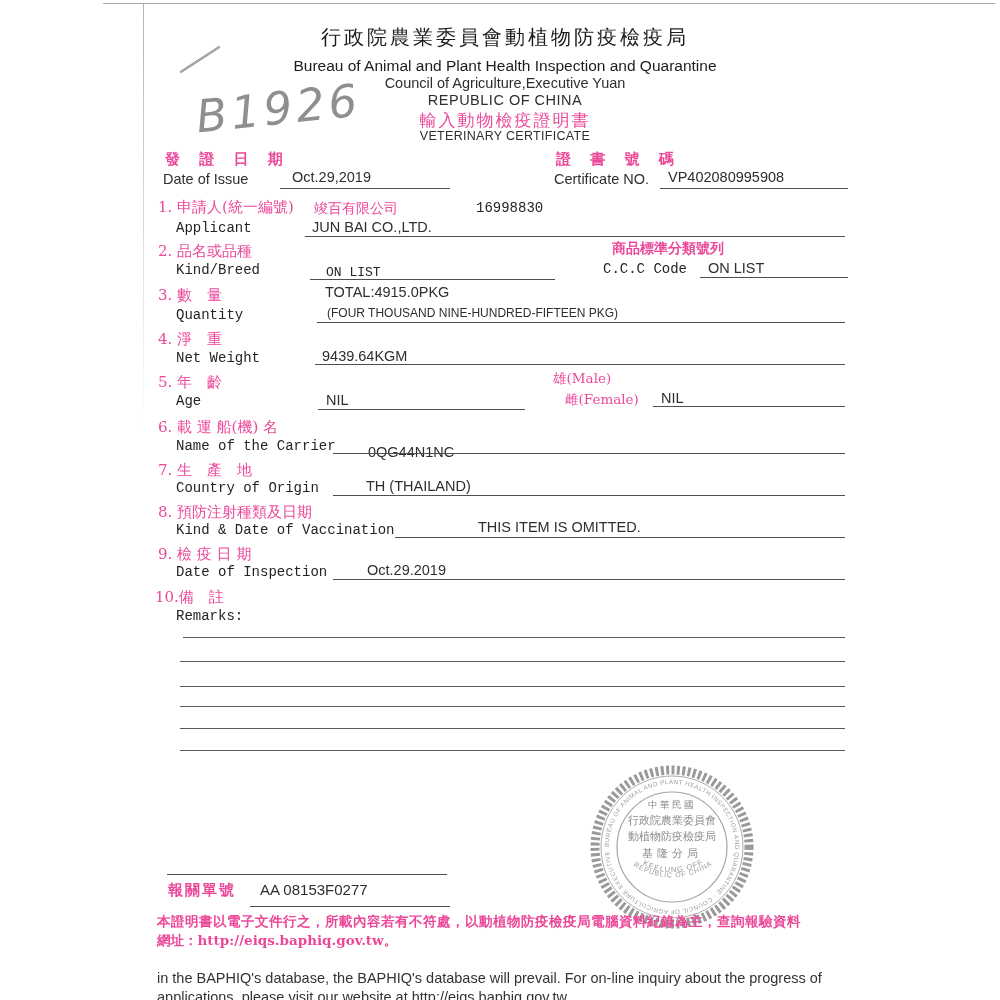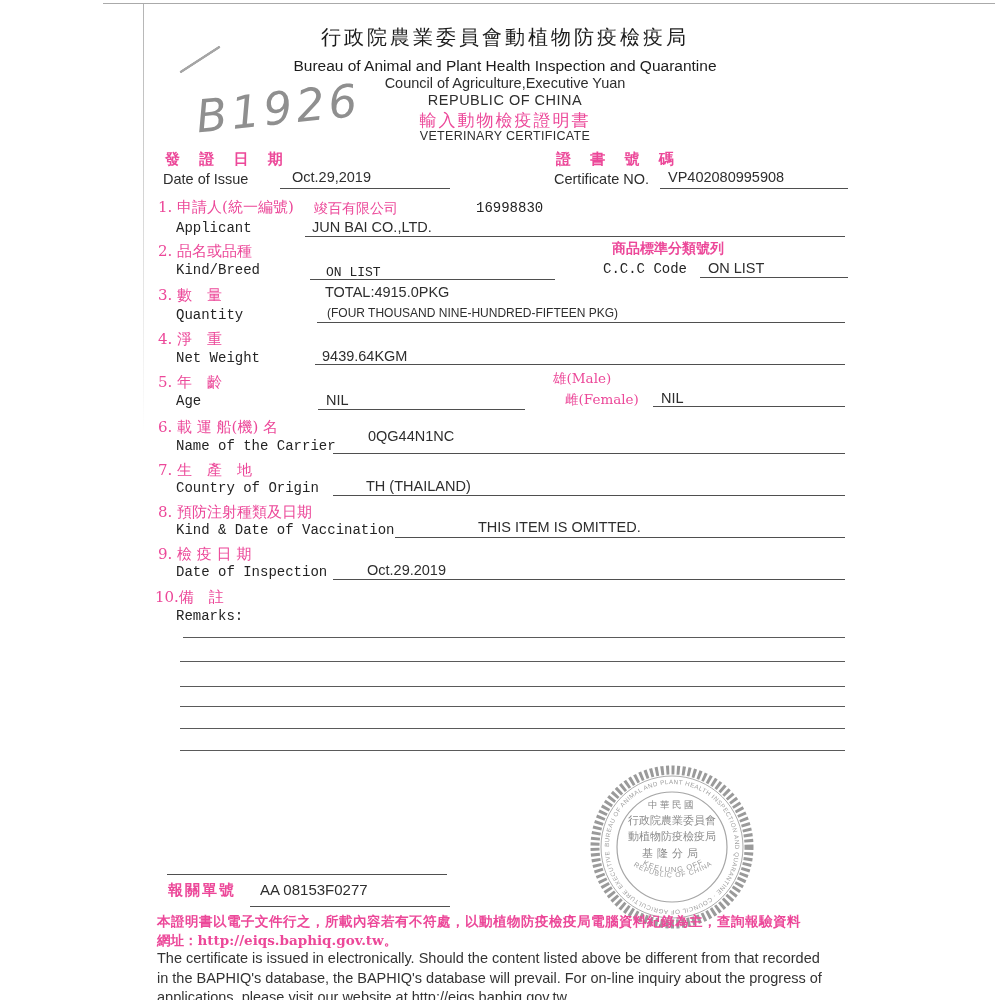--- a/index.html
+++ b/index.html
@@ -76,21 +76,21 @@
   <div class="abs zh" style="left:553px;top:370px;font-size:13.5px;">雄(Male)</div>
   <div class="abs mono" style="left:176px;top:393px;font-size:14px;">Age</div>
   <div class="abs sans" style="left:326px;top:392px;font-size:14.5px;">NIL</div>
   <div class="abs zh" style="left:553px;top:391px;font-size:13.5px;margin-left:12px;">雌(Female)</div>
   <div class="abs sans" style="left:661px;top:390px;font-size:14.5px;">NIL</div>
   <div class="abs ul" style="left:318px;top:409px;width:207px;"></div>
   <div class="abs ul" style="left:653px;top:406px;width:192px;"></div>
 
   <div class="abs zh" style="left:158px;top:418px;font-size:15px;">6. 載 運 船(機) 名</div>
   <div class="abs mono" style="left:176px;top:438px;font-size:14px;">Name of the Carrier</div>
-  <div class="abs sans" style="left:368px;top:428px;font-size:14.5px;">0QG44N1NC</div>
+  <div class="abs sans" style="left:368px;top:444px;font-size:14.5px;">0QG44N1NC</div>
   <div class="abs ul" style="left:333px;top:453px;width:512px;"></div>
 
   <div class="abs zh" style="left:158px;top:461px;font-size:15px;">7. 生　產　地</div>
   <div class="abs mono" style="left:176px;top:480px;font-size:14px;">Country of Origin</div>
   <div class="abs sans" style="left:366px;top:478px;font-size:14.5px;">TH (THAILAND)</div>
   <div class="abs ul" style="left:333px;top:495px;width:512px;"></div>
 
   <div class="abs zh" style="left:158px;top:503px;font-size:15px;">8. 預防注射種類及日期</div>
   <div class="abs mono" style="left:176px;top:522px;font-size:14px;">Kind &amp; Date of Vaccination</div>
   <div class="abs sans" style="left:478px;top:519px;font-size:14.5px;">THIS ITEM IS OMITTED.</div>
@@ -138,17 +138,16 @@
     </text>
   </svg>
 
   <div class="abs ul" style="left:167px;top:874px;width:280px;"></div>
   <div class="abs zh" style="left:168px;top:881px;font-size:15px;font-weight:600;letter-spacing:2px;">報關單號</div>
   <div class="abs sans" style="left:260px;top:881px;font-size:15px;">AA 08153F0277</div>
   <div class="abs ul" style="left:250px;top:906px;width:200px;"></div>
 
   <div class="abs zh" style="left:157px;top:913px;width:690px;font-size:13.5px;font-weight:600;letter-spacing:0.5px;">本證明書以電子文件行之，所載內容若有不符處，以動植物防疫檢疫局電腦資料紀錄為主，查詢報驗資料</div>
   <div class="abs zh" style="left:157px;top:932px;font-size:13.5px;font-weight:600;">網址：http://eiqs.baphiq.gov.tw。</div>
-  <div class="abs sans" style="left:157px;top:950px;font-size:14.5px;color:#333;">The certificate is issued in electronically. Should the content listed above be different from that recorded</div>
   <div class="abs sans" style="left:157px;top:970px;font-size:14.5px;color:#333;">in the BAPHIQ's database, the BAPHIQ's database will prevail. For on-line inquiry about the progress of</div>
   <div class="abs sans" style="left:157px;top:989px;font-size:14.5px;color:#333;">applications, please visit our website at http://eiqs.baphiq.gov.tw.</div>
 
 </div>
 
 </body></html>

